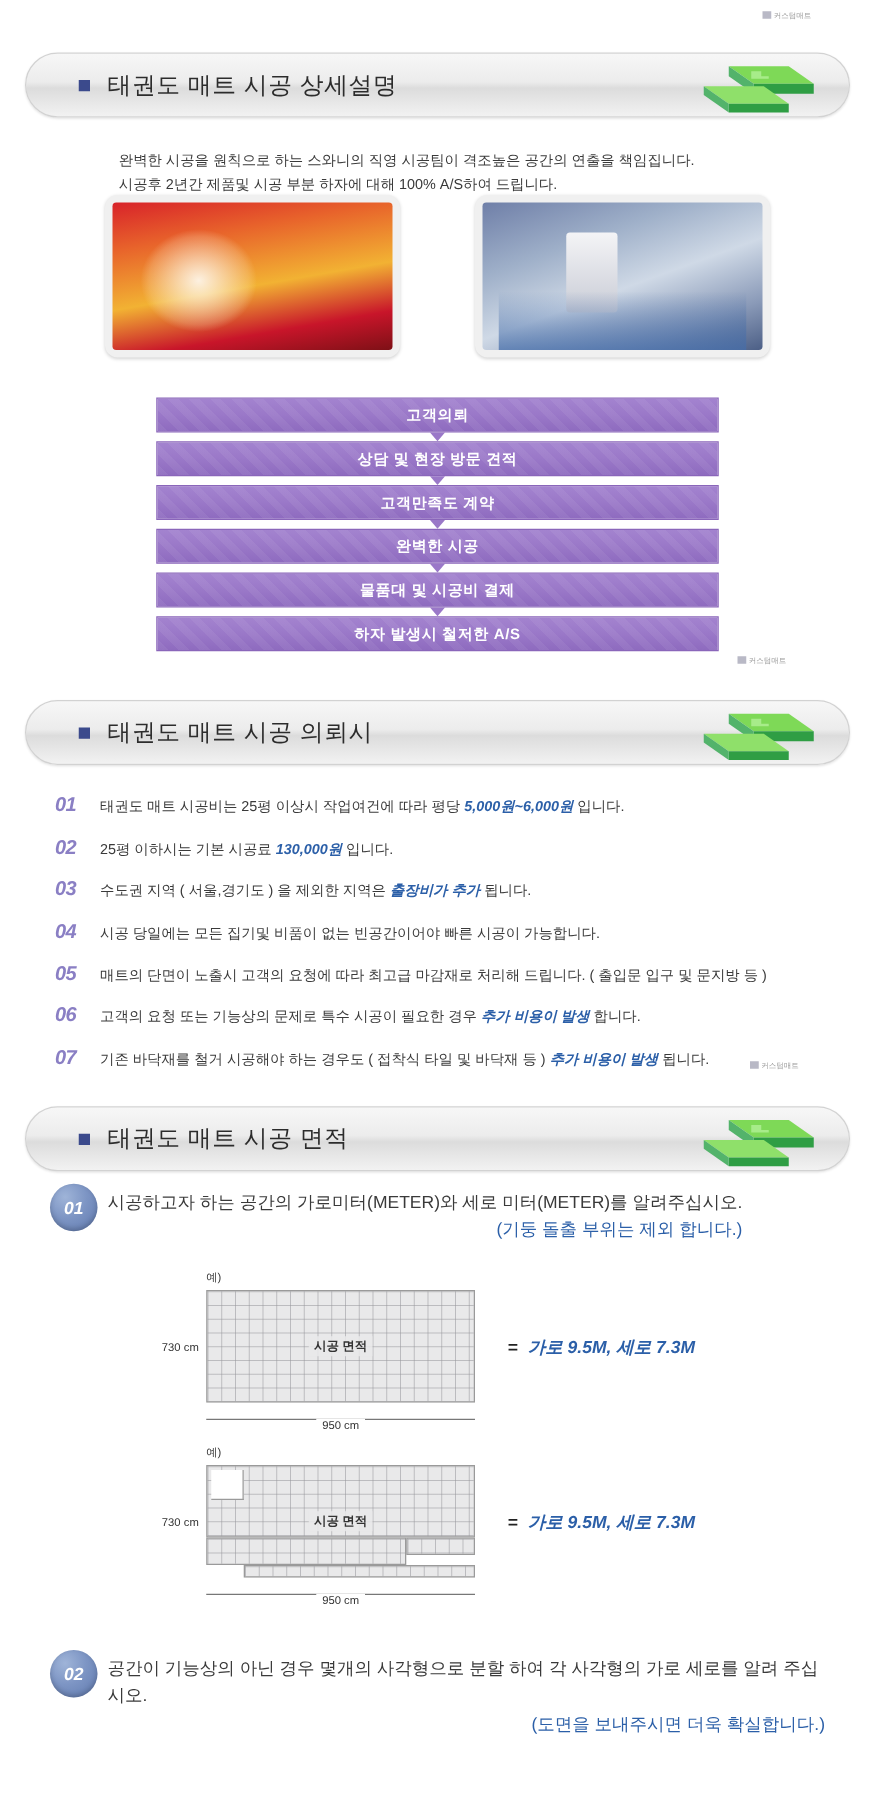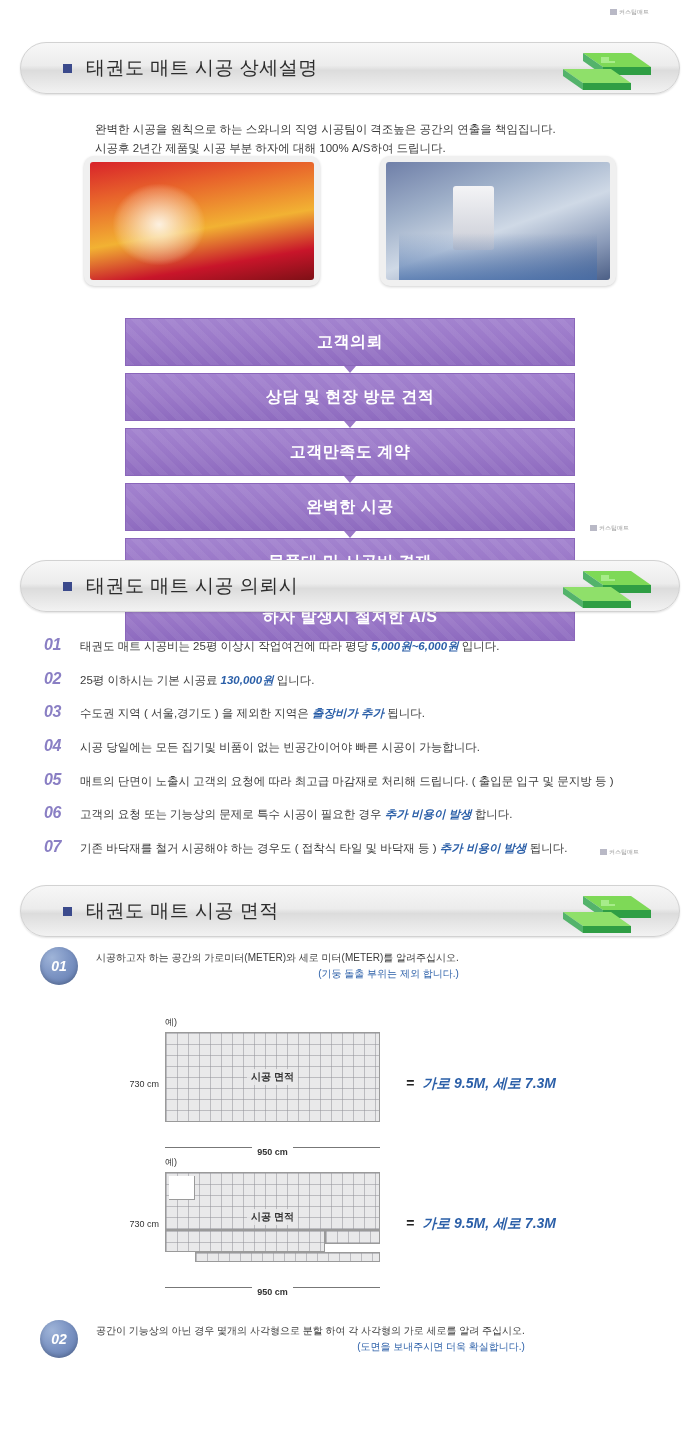--- a/index.html
+++ b/index.html
@@ -116,28 +116,28 @@
     background: linear-gradient(to bottom, #f4f4f6, #c9ccd6);
     border-radius: 3px;
   }
 
   
   .flow {
     width: 450px;
     margin: 22px auto 0 auto;
   }
   .flow-step {
-    height: 48px;
+    height: 28px;
     background: linear-gradient(to bottom, #a383cf 0%, #9a78c8 50%, #8e6bbf 100%);
     border: 1px solid #8a66ba;
     display: flex;
     align-items: center;
     justify-content: center;
     color: #ffffff;
-    font-size: 16px;
+    font-size: 12px;
     font-weight: bold;
     letter-spacing: .5px;
     position: relative;
     background-image:
       repeating-linear-gradient(45deg, rgba(255,255,255,0.06) 0 6px, rgba(255,255,255,0) 6px 12px),
       linear-gradient(to bottom, #a383cf 0%, #9a78c8 50%, #8e6bbf 100%);
   }
   .flow-arrow {
     height: 7px;
     display: flex;
@@ -201,23 +201,23 @@
     color: #fff;
     font-size: 14px;
     font-weight: bold;
     font-style: italic;
     display: flex;
     align-items: center;
     justify-content: center;
     box-shadow: inset 0 -2px 4px rgba(0,0,0,.2);
   }
   .area-text {
-    margin-left: 18px;
+    margin-left: 8px;
     padding-top: 3px;
-    font-size: 10px;
+    font-size: 14px;
     color: #3a3a3a;
     line-height: 1.6;
   }
   .area-text .sub { color: #2b5fa8; text-align: right; }
 
   
   .diagram-wrap {
     margin-top: 16px;
     padding-left: 95px;
     display: flex;
@@ -267,26 +267,25 @@
     position: relative;
     z-index: 3;
     font-size: 10px;
     font-weight: bold;
     color: #333;
     background: rgba(233,233,234,0.85);
     padding: 1px 4px;
   }
   .hdim {
     width: 215px;
-    margin-top: 20px;
+    margin-top: 8px;
     text-align: center;
     font-size: 9px;
     color: #333;
     position: relative;
-    font-weight: bold;
   }
   .hdim:before {
     content:"";
     position: absolute;
     left: 0; right: 0; top: 5px;
     border-top: 1px solid #777;
   }
   .hdim span {
     position: relative;
     background: #fff;

